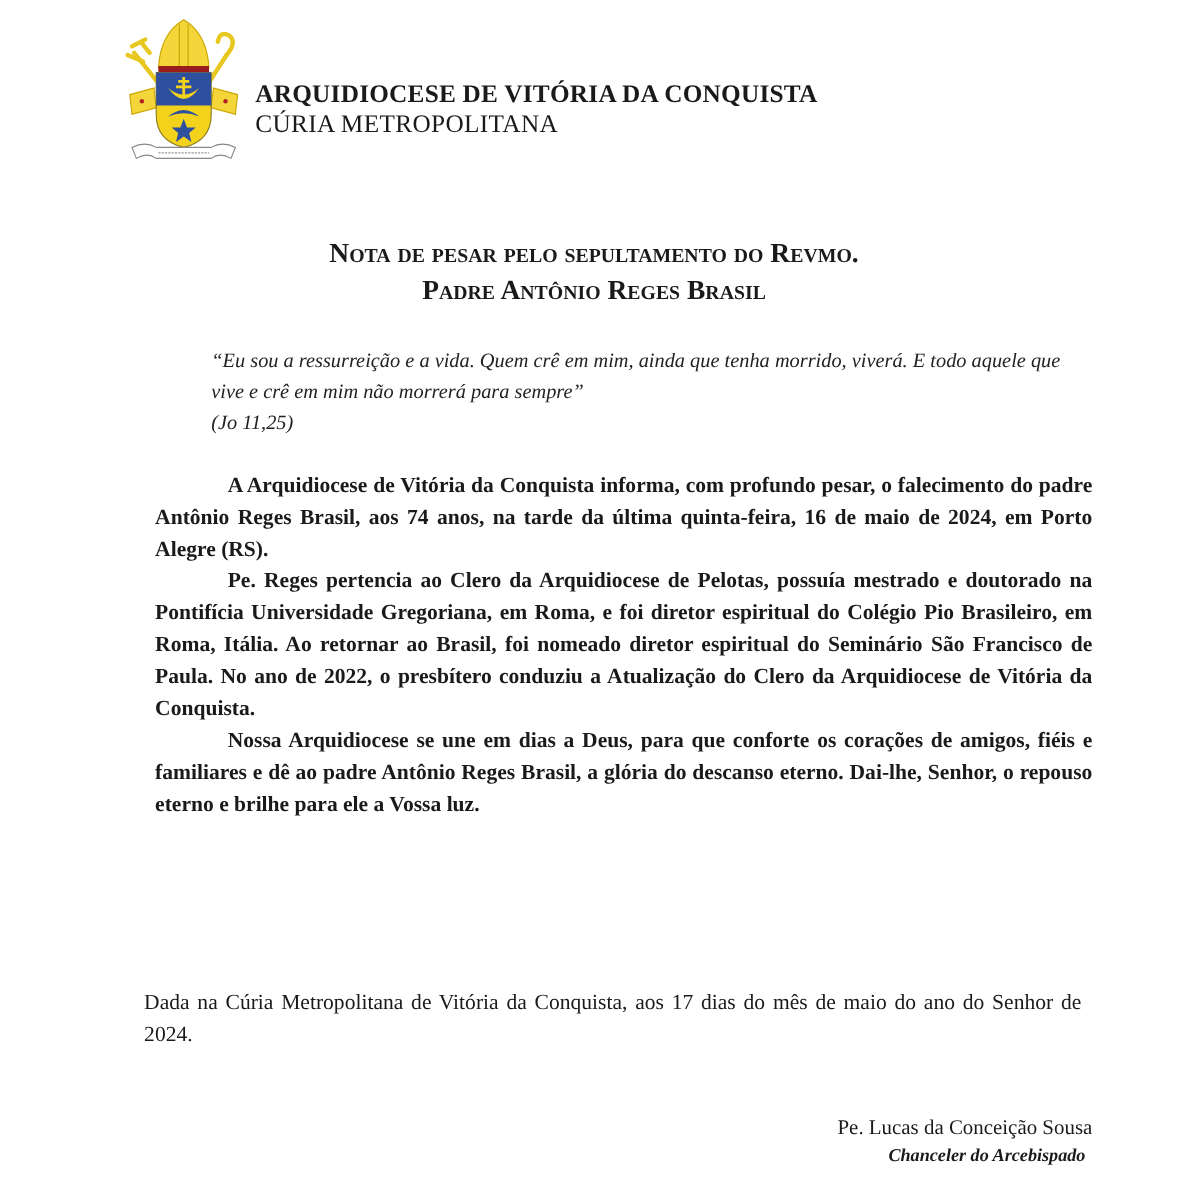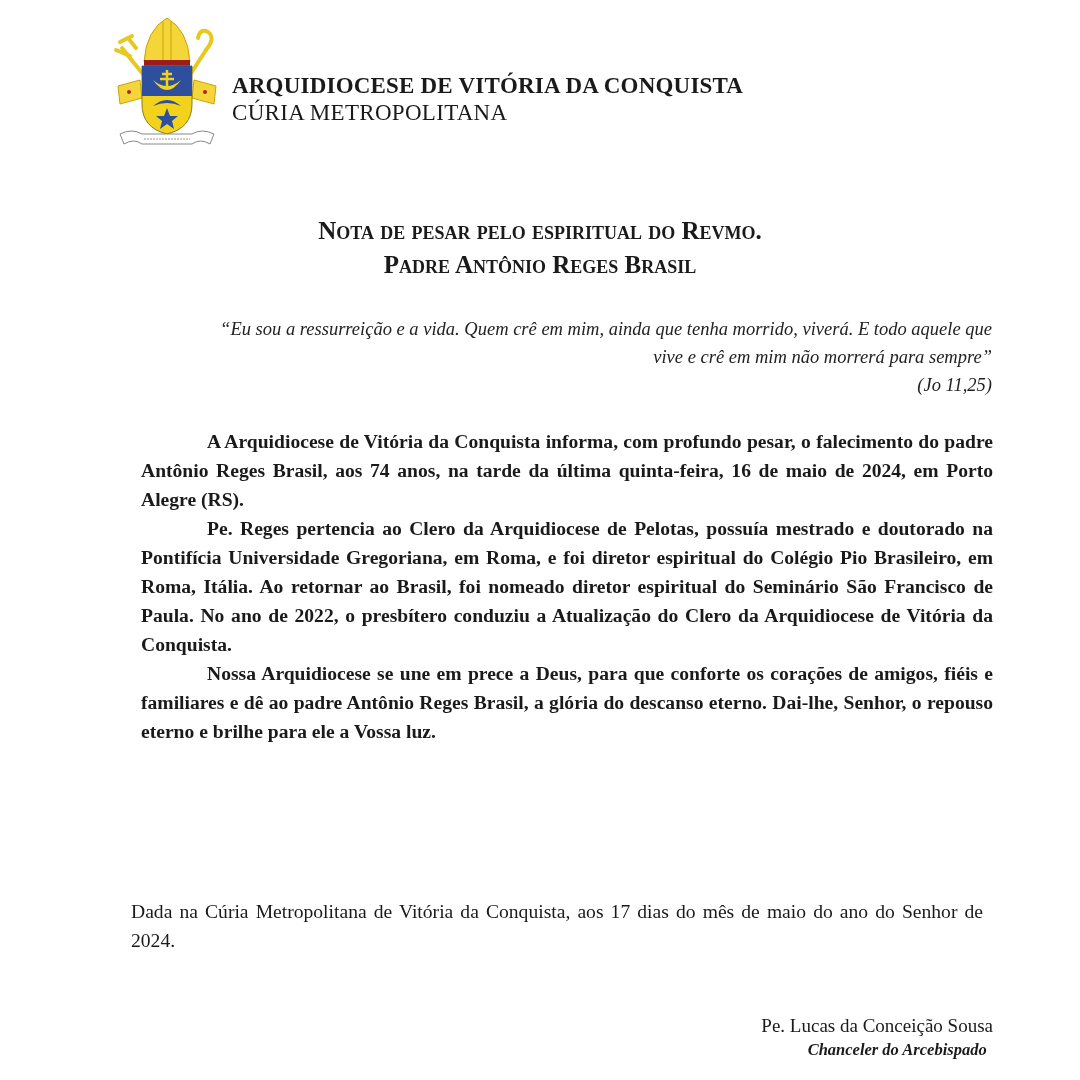--- a/index.html
+++ b/index.html
@@ -6,21 +6,21 @@
     body {
       width: 1080px; height: 1080px; background: #ffffff; position: relative; overflow: hidden;
       font-family: "Liberation Serif", "DejaVu Serif", serif; color: #1a1a1a;
     }
     .crest { position: absolute; left: 112px; top: 16px; width: 110px; height: 134px; }
     .org { position: absolute; left: 232px; top: 72px; }
     .org-name { font-size: 23px; font-weight: bold; letter-spacing: 0.2px; line-height: 28px; white-space: nowrap; }
     .org-sub { font-size: 23px; line-height: 26px; letter-spacing: 0.3px; white-space: nowrap; }
     .title { position: absolute; left: 0; right: 0; top: 214px; text-align: center; font-weight: bold; font-size: 25px; line-height: 34px; font-variant: small-caps; }
     .title span { display: block; }
-    .quote { position: absolute; right: 88px; top: 315px; width: 800px; text-align: right; font-style: italic; font-size: 18.5px; line-height: 28px; color: #222; }
+    .quote { position: absolute; right: 88px; top: 315px; width: 800px; text-align: left; font-style: italic; font-size: 18.5px; line-height: 28px; color: #222; }
     .quote span { display: block; }
     .body { position: absolute; left: 141px; width: 852px; top: 427px; font-size: 19.6px; line-height: 29px; text-align: justify; }
     .body p { margin: 0; text-indent: 66px; font-weight: bold; }
     .closing { position: absolute; left: 131px; width: 852px; top: 897px; font-size: 19.6px; line-height: 29px; text-align: justify; }
     .closing p { margin: 0; }
     .sig { position: absolute; right: 87px; top: 1013px; text-align: center; }
     .sig-name { font-size: 19px; line-height: 26px; white-space: nowrap; }
     .sig-role { font-size: 16.5px; font-style: italic; line-height: 22px; margin-left: 40px; white-space: nowrap; font-weight: bold; }
   </style>
 </head>
@@ -62,34 +62,34 @@
     <path d="M32 123 L78 123" stroke="#999" stroke-width="1" stroke-dasharray="2 1"></path>
   </svg>
 </div>
 
 <div class="org">
   <div class="org-name">ARQUIDIOCESE DE VITÓRIA DA CONQUISTA</div>
   <div class="org-sub">CÚRIA METROPOLITANA</div>
 </div>
 
 <div class="title">
-  <span>Nota de pesar pelo espiritual do Revmo.</span>
+  <span>Nota de pesar pelo sepultamento do Revmo.</span>
   <span>Padre Antônio Reges Brasil</span>
 </div>
 
 <div class="quote">
   <span>“Eu sou a ressurreição e a vida. Quem crê em mim, ainda que tenha morrido, viverá. E todo aquele que</span>
   <span>vive e crê em mim não morrerá para sempre”</span>
   <span>(Jo 11,25)</span>
 </div>
 
 <div class="body">
   <p>A Arquidiocese de Vitória da Conquista informa, com profundo pesar, o falecimento do padre Antônio Reges Brasil, aos 74 anos, na tarde da última quinta-feira, 16 de maio de 2024, em Porto Alegre (RS).</p>
   <p>Pe. Reges pertencia ao Clero da Arquidiocese de Pelotas, possuía mestrado e doutorado na Pontifícia Universidade Gregoriana, em Roma, e foi diretor espiritual do Colégio Pio Brasileiro, em Roma, Itália. Ao retornar ao Brasil, foi nomeado diretor espiritual do Seminário São Francisco de Paula. No ano de 2022, o presbítero conduziu a Atualização do Clero da Arquidiocese de Vitória da Conquista.</p>
-  <p>Nossa Arquidiocese se une em prece a Deus, para que conforte os corações de amigos, fiéis e familiares e dê ao padre Antônio Reges Brasil, a glória do descanso eterno. Dai-lhe, Senhor, o repouso eterno e brilhe para ele a Vossa luz.</p>
+  <p>Nossa Arquidiocese se une em dias a Deus, para que conforte os corações de amigos, fiéis e familiares e dê ao padre Antônio Reges Brasil, a glória do descanso eterno. Dai-lhe, Senhor, o repouso eterno e brilhe para ele a Vossa luz.</p>
 </div>
 
 <div class="closing">
   <p>Dada na Cúria Metropolitana de Vitória da Conquista, aos 17 dias do mês de maio do ano do Senhor de 2024.</p>
 </div>
 
 <div class="sig">
   <div class="sig-name">Pe. Lucas da Conceição Sousa</div>
   <div class="sig-role">Chanceler do Arcebispado</div>
 </div>

